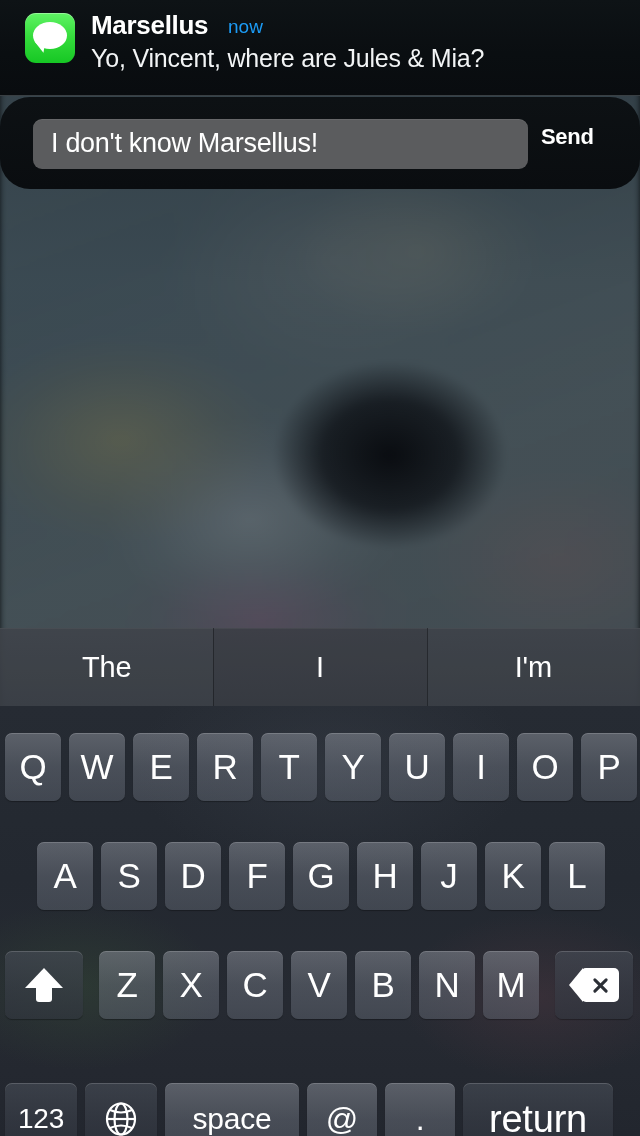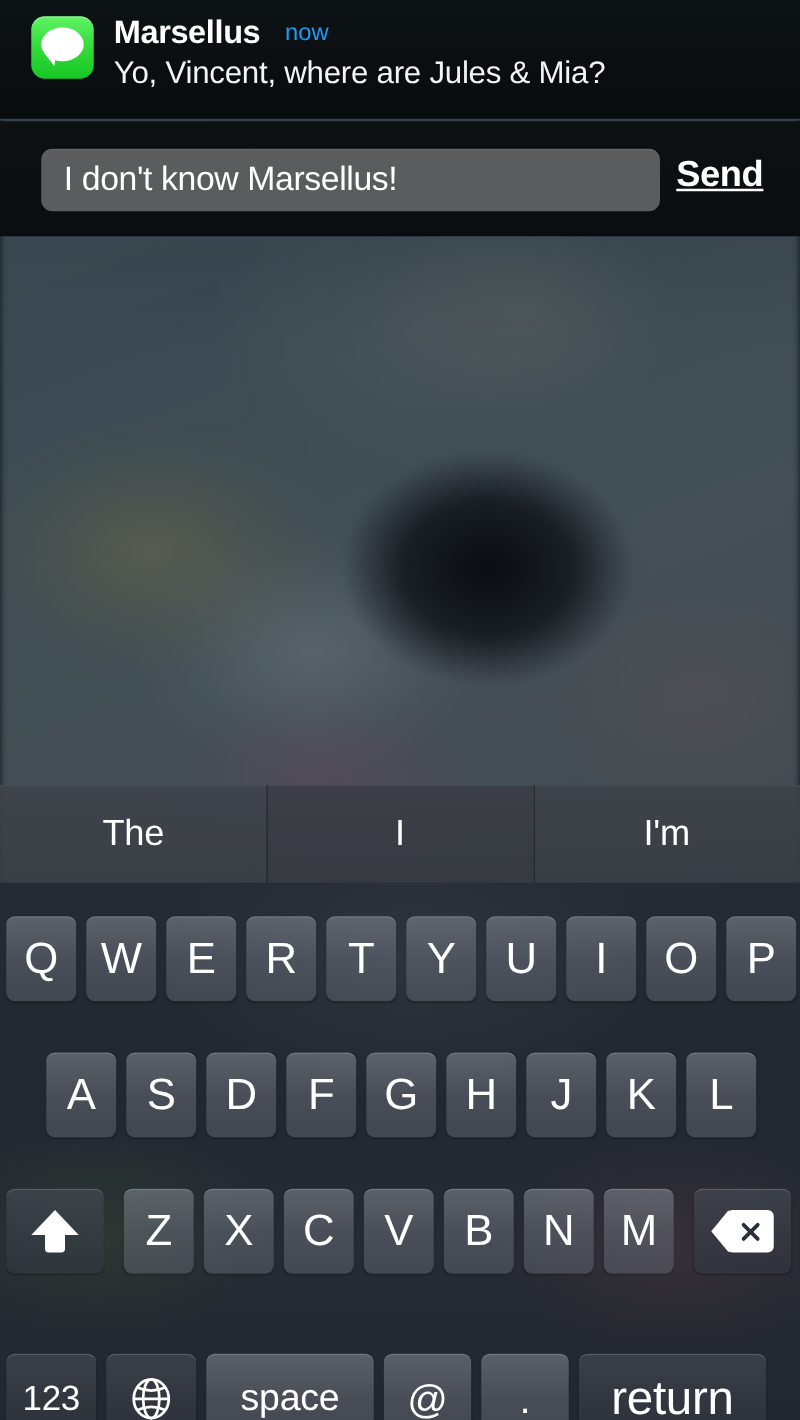--- a/index.html
+++ b/index.html
@@ -98,45 +98,45 @@
     letter-spacing: -0.2px;
     white-space: nowrap;
   }
 
   
   #reply-bar {
     position: absolute;
     left: 0; top: 97px;
     width: 640px; height: 92px;
     background: linear-gradient(180deg, #0d1114 0%, #0a0d10 100%);
+    border-radius: 30px;
   }
   #reply-field {
     position: absolute;
     left: 33px; top: 22px;
     width: 495px; height: 50px;
     border-radius: 9px;
     background: #5b5c5e;
     box-shadow: inset 0 1px 0 rgba(255,255,255,0.07);
   }
   #reply-text {
     position: absolute;
     left: 18px; top: 9px;
     font-size: 27px;
     color: #ffffff;
     letter-spacing: -0.3px;
     white-space: nowrap;
   }
   #send-button {
     position: absolute;
     left: 541px; top: 27px;
-    font-size: 29px;
+    font-size: 22px;
     font-weight: bold;
     color: #ffffff;
     letter-spacing: -0.3px;
-    text-decoration: underline;
   }
 
   
   #suggestion-bar {
     position: absolute;
     left: 0; top: 628px;
     width: 640px; height: 78px;
     display: flex;
     background: linear-gradient(180deg, rgba(62,66,72,0.88) 0%, rgba(55,59,65,0.90) 100%);
     box-shadow: inset 0 1px 0 rgba(255,255,255,0.06);

